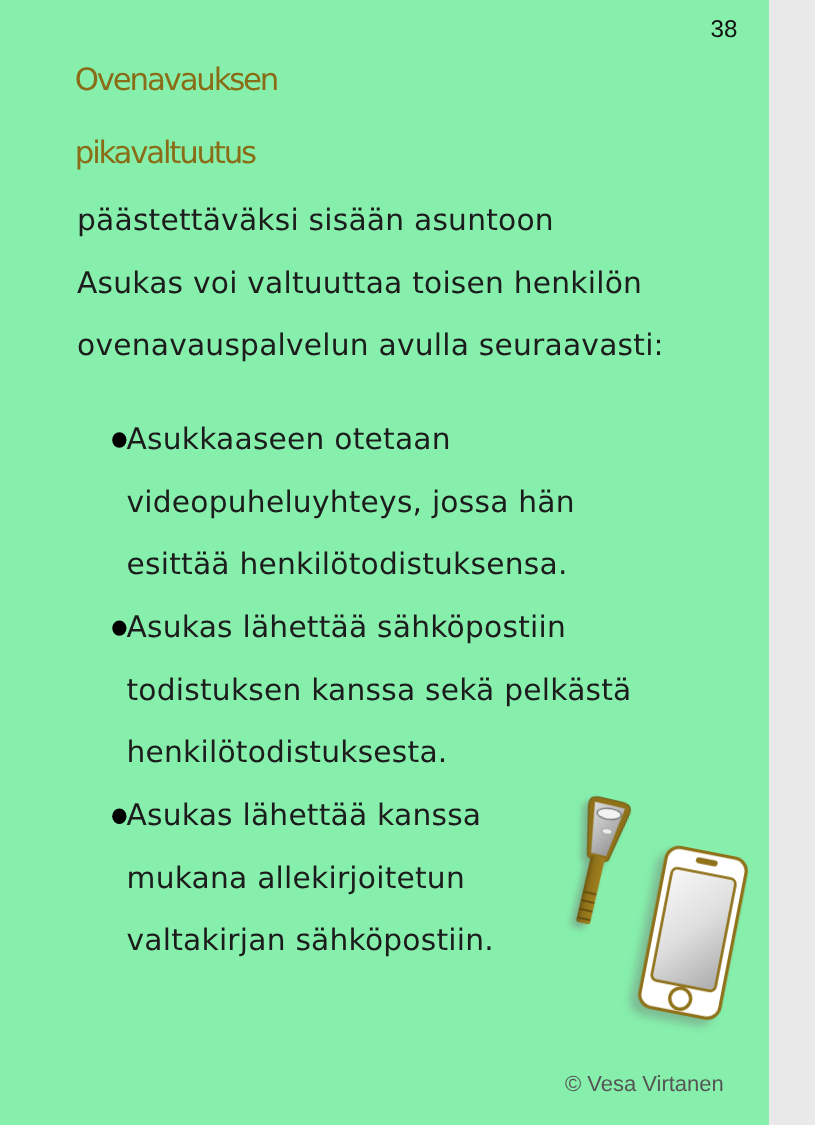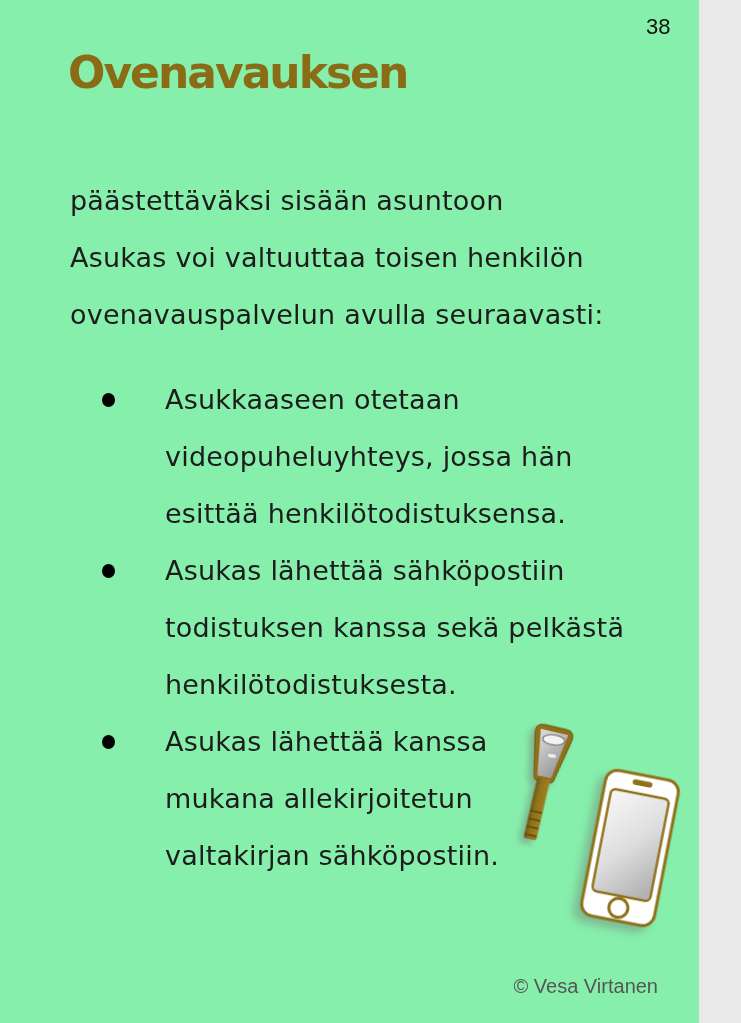--- a/index.html
+++ b/index.html
@@ -21,41 +21,41 @@
   .page-number{
     position:absolute;left:646px;top:14px;
     font-family:"Liberation Sans", sans-serif;
     font-size:22px;color:#111;
   }
   .title{
     position:absolute;left:68px;top:40px;
   }
   .title-line{
     height:66px;line-height:66px;
-    font-size:44px;font-weight:700;letter-spacing:-2px;
+    font-size:28px;font-weight:400;letter-spacing:-2px;
     color:var(--title);
     white-space:nowrap;
   }
   .intro{
     position:absolute;left:70px;top:172px;
   }
   .intro-line{
     height:57px;line-height:57px;
     font-size:27px;letter-spacing:0.2px;
     white-space:nowrap;
   }
   .list{
     position:absolute;left:102px;top:371px;
   }
   .bullet-item{display:flex;align-items:flex-start;}
   .bullet-dot{
     flex:0 0 13px;width:13px;height:14px;border-radius:50%;
     background:#000;margin-top:22px;
   }
-  .bullet-lines{margin-left:50px;}
+  .bullet-lines{}
   .bullet-line{
     height:57px;line-height:57px;
     font-size:27px;letter-spacing:0.2px;
     white-space:nowrap;
   }
   .illustration{
     position:absolute;left:500px;top:710px;
     width:210px;height:235px;
   }
   .key-group{filter:drop-shadow(-4px 5px 3px rgba(110,110,110,0.45));}
@@ -69,20 +69,21 @@
 </style>
 </head>
 <body>
 
 <div class="page">
 
   <div class="page-number">38</div>
 
   <div class="title">
     <div class="title-line">Ovenavauksen</div>
+    <div class="title-line">pikavaltuutus</div>
   </div>
 
   <div class="intro">
     <div class="intro-line">päästettäväksi sisään asuntoon</div>
     <div class="intro-line">Asukas voi valtuuttaa toisen henkilön</div>
     <div class="intro-line">ovenavauspalvelun avulla seuraavasti:</div>
   </div>
 
   <div class="list">
 

